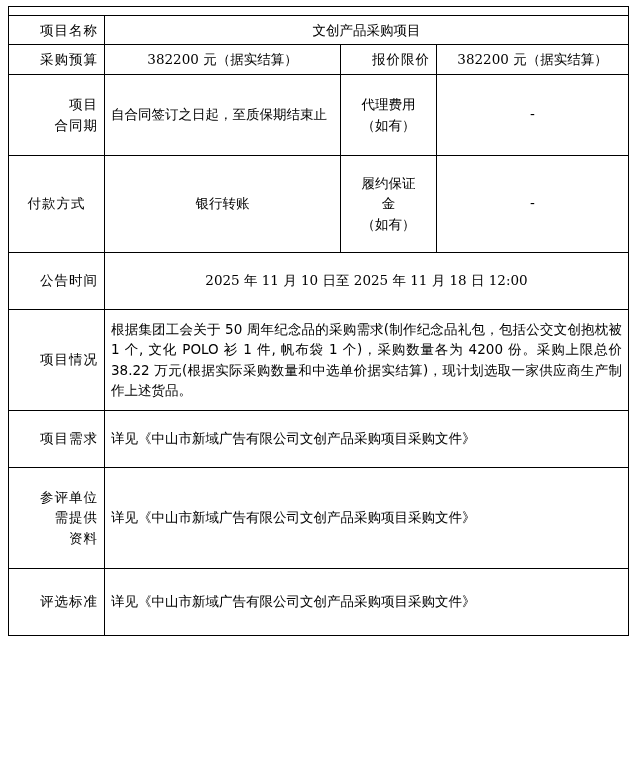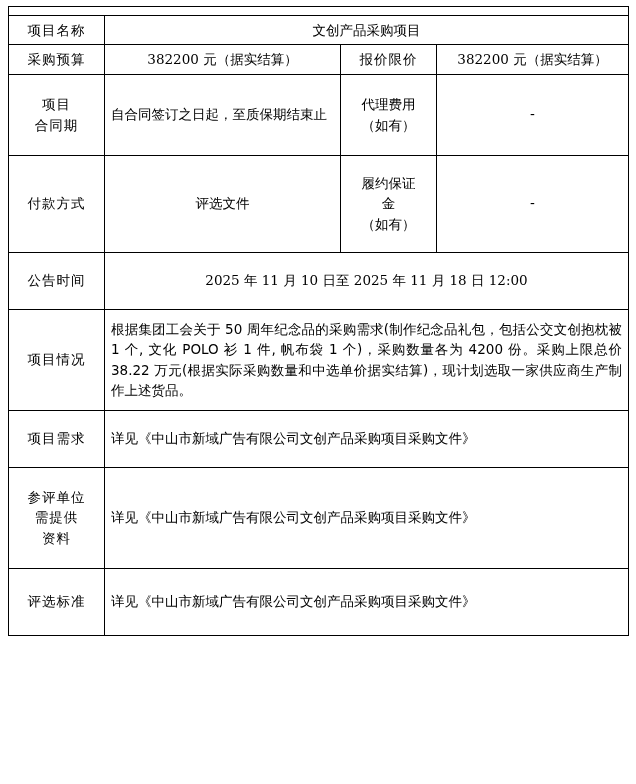--- a/index.html
+++ b/index.html
@@ -32,21 +32,21 @@
   }
   .title-cell {
     text-align: center;
     font-weight: bold;
     font-size: 17px;
     letter-spacing: 2px;
     padding: 7px 6px;
     font-family: "DejaVu Serif", "Liberation Serif", serif;
   }
   .label {
-    text-align: center;
+    text-align: right;
     letter-spacing: 1px;
     font-size: 14px;
     white-space: pre-line;
   }
   .label-sm {
     text-align: center;
     font-size: 13.5px;
     white-space: pre-line;
     line-height: 1.45;
   }
@@ -104,21 +104,21 @@
       <tr>
         <td class="label" style="height:72px">项目
 合同期</td>
         <td class="left">自合同签订之日起，至质保期结束止</td>
         <td class="label-sm">代理费用
 （如有）</td>
         <td class="dash">-</td>
       </tr>
       <tr>
         <td class="pay-label" style="height:88px">付款方式</td>
-        <td class="ctr-serif">评选文件</td>
+        <td class="ctr-serif">银行转账</td>
         <td class="label-sm">履约保证
 金
 （如有）</td>
         <td class="dash">-</td>
       </tr>
       <tr>
         <td class="label" style="height:48px">公告时间</td>
         <td class="ctr-serif" colspan="3">2025 年 11 月 10 日至 2025 年 11 月 18 日 12:00</td>
       </tr>
       <tr>

